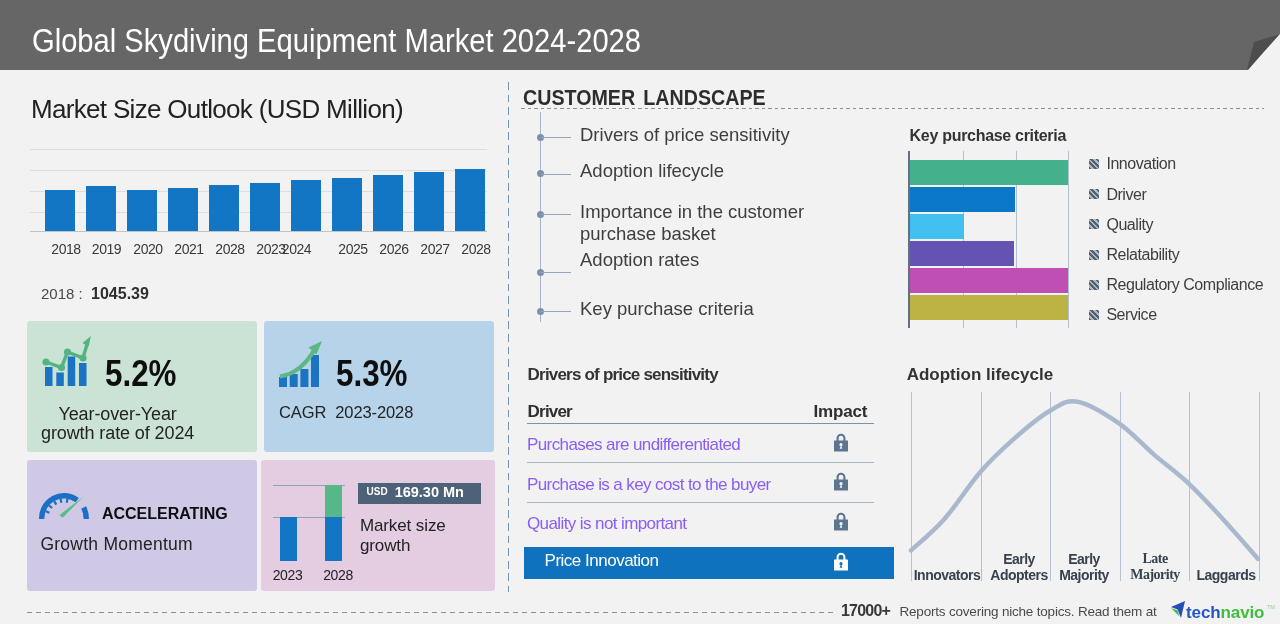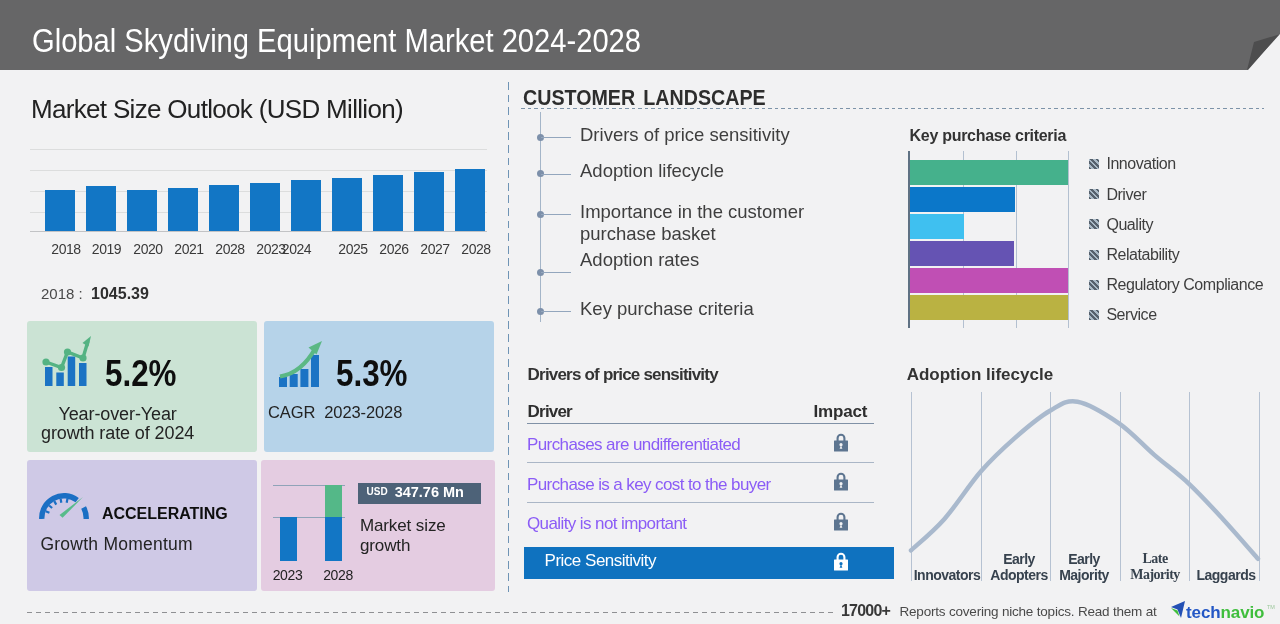--- a/index.html
+++ b/index.html
@@ -139,21 +139,21 @@
 
   <svg class="abs" style="left:279px; top:341px" width="44" height="46" viewBox="0 0 44 46">
     <rect x="0" y="36" width="8" height="10" fill="#1b73c4"></rect>
     <rect x="10.7" y="33" width="8" height="13" fill="#1b73c4"></rect>
     <rect x="21.4" y="28" width="8" height="18" fill="#1b73c4"></rect>
     <rect x="32" y="14" width="8" height="32" fill="#1b73c4"></rect>
     <path d="M1 35.5 C 14 33.5, 27 24, 36.5 7" fill="none" stroke="#5bb884" stroke-width="4.2"></path>
     <polygon points="29.5,6.5 43,0 37.5,13.5" fill="#5bb884"></polygon>
   </svg>
   <div class="bigpct" style="left:336px;">5.3%</div>
-  <div class="cardtx" style="left:268px; top:403px; font-size:16.5px;">CAGR&nbsp; 2023-2028</div>
+  <div class="cardtx" style="left:279px; top:403px; font-size:16.5px;">CAGR&nbsp; 2023-2028</div>
 
   <svg class="abs" style="left:39px; top:488px" width="50" height="31" viewBox="0 0 50 31">
     <g fill="none" stroke="#1b6fc4" stroke-width="5.4">
       <path d="M2.8 31 A 22.2 22.2 0 0 1 38.2 12.1"></path>
       <path d="M44.6 19.6 A 22.2 22.2 0 0 1 47.2 31"></path>
     </g>
     <g stroke="#1b6fc4" stroke-width="2.2">
       <line x1="6.7" y1="23.3" x2="10.4" y2="24.7"></line>
       <line x1="10.1" y1="17.5" x2="13.1" y2="20"></line>
       <line x1="15.25" y1="13.1" x2="17.25" y2="16.6"></line>
@@ -165,21 +165,21 @@
   <div class="accel">ACCELERATING</div>
   <div class="cardtx" style="left:40.4px; top:534.5px; font-size:17.5px; letter-spacing:0.25px;">Growth Momentum</div>
 
   <div class="mline" style="left:273px; top:485px; width:71.5px;"></div>
   <div class="mline" style="left:273px; top:517px; width:71.5px;"></div>
   <div class="abs" style="left:279.8px; top:517px; width:17px; height:44px; background:#1276c5;"></div>
   <div class="abs" style="left:324.8px; top:485px; width:17px; height:32px; background:#54b888;"></div>
   <div class="abs" style="left:324.8px; top:517px; width:17px; height:44px; background:#1276c5;"></div>
   <div class="abs" style="left:267px; top:567.2px; width:41px; text-align:center; font-size:14px; color:#222; letter-spacing:-0.4px;">2023</div>
   <div class="abs" style="left:317.5px; top:567.2px; width:41px; text-align:center; font-size:14px; color:#222; letter-spacing:-0.4px;">2028</div>
-  <div class="badge"><span style="font-size:10px; font-weight:bold; margin-left:8.5px; vertical-align:2.5px;">USD</span><span style="display:inline-block; width:7px;"></span><span style="font-size:14.5px; font-weight:bold;">347.76 Mn</span></div>
+  <div class="badge"><span style="font-size:10px; font-weight:bold; margin-left:8.5px; vertical-align:2.5px;">USD</span><span style="display:inline-block; width:7px;"></span><span style="font-size:14.5px; font-weight:bold;">169.30 Mn</span></div>
   <div class="cardtx" style="left:359.9px; top:516px; font-size:17px; line-height:19.5px;">Market size<br>growth</div>
 
   <div class="abs vdash"></div>
   <div class="abs hdash1"></div>
   <div class="abs hdashbottom"></div>
 
   <div class="abs cl-title">CUSTOMER LANDSCAPE</div>
   <div class="abs tl-line"></div>
   <div id="timeline">
     <div class="tl-dot" style="top:133.9px"></div>
@@ -230,21 +230,21 @@
   <div class="abs dr-title">Drivers of price sensitivity</div>
   <div class="dr-h" style="left:527.6px; letter-spacing:-0.8px;">Driver</div>
   <div class="dr-h" style="left:813.4px; letter-spacing:-0.15px;text-align:right;">Impact</div>
   <div class="dr-line" style="top:422.5px; background:#8091a6;"></div>
   <div class="dr-row" style="top:435.9px;">Purchases are undifferentiated</div>
   <div class="dr-line" style="top:462px; background:#aab6c6;"></div>
   <div class="dr-row" style="top:475.6px;">Purchase is a key cost to the buyer</div>
   <div class="dr-line" style="top:501.5px; background:#aab6c6;"></div>
   <div class="dr-row" style="top:515.3px;">Quality is not important</div>
   <div class="price-row"></div>
-  <div class="abs" style="left:544.6px; top:551.6px; font-size:17px; line-height:17px; color:#fff; letter-spacing:-0.5px;">Price Sensitivity</div>
+  <div class="abs" style="left:544.6px; top:551.6px; font-size:17px; line-height:17px; color:#fff; letter-spacing:-0.5px;">Price Innovation</div>
   <div id="locks">
     <div class="lock" style="top:431.5px"><svg width="16" height="20" viewBox="0 0 16 20">
         <path d="M4.6 9 V6.1 a3.4 3.4 0 0 1 6.8 0 V9" fill="none" stroke="#5d7590" stroke-width="2.1"></path>
         <rect x="1" y="8.5" width="14" height="11" rx="0.5" fill="#5d7590"></rect>
         <circle cx="8" cy="12.7" r="1.6" fill="#f2f2f3"></circle>
         <polygon points="8,13.3 9.4,16.8 6.6,16.8" fill="#f2f2f3"></polygon>
       </svg></div>
     <div class="lock" style="top:471px"><svg width="16" height="20" viewBox="0 0 16 20">
         <path d="M4.6 9 V6.1 a3.4 3.4 0 0 1 6.8 0 V9" fill="none" stroke="#5d7590" stroke-width="2.1"></path>
         <rect x="1" y="8.5" width="14" height="11" rx="0.5" fill="#5d7590"></rect>

